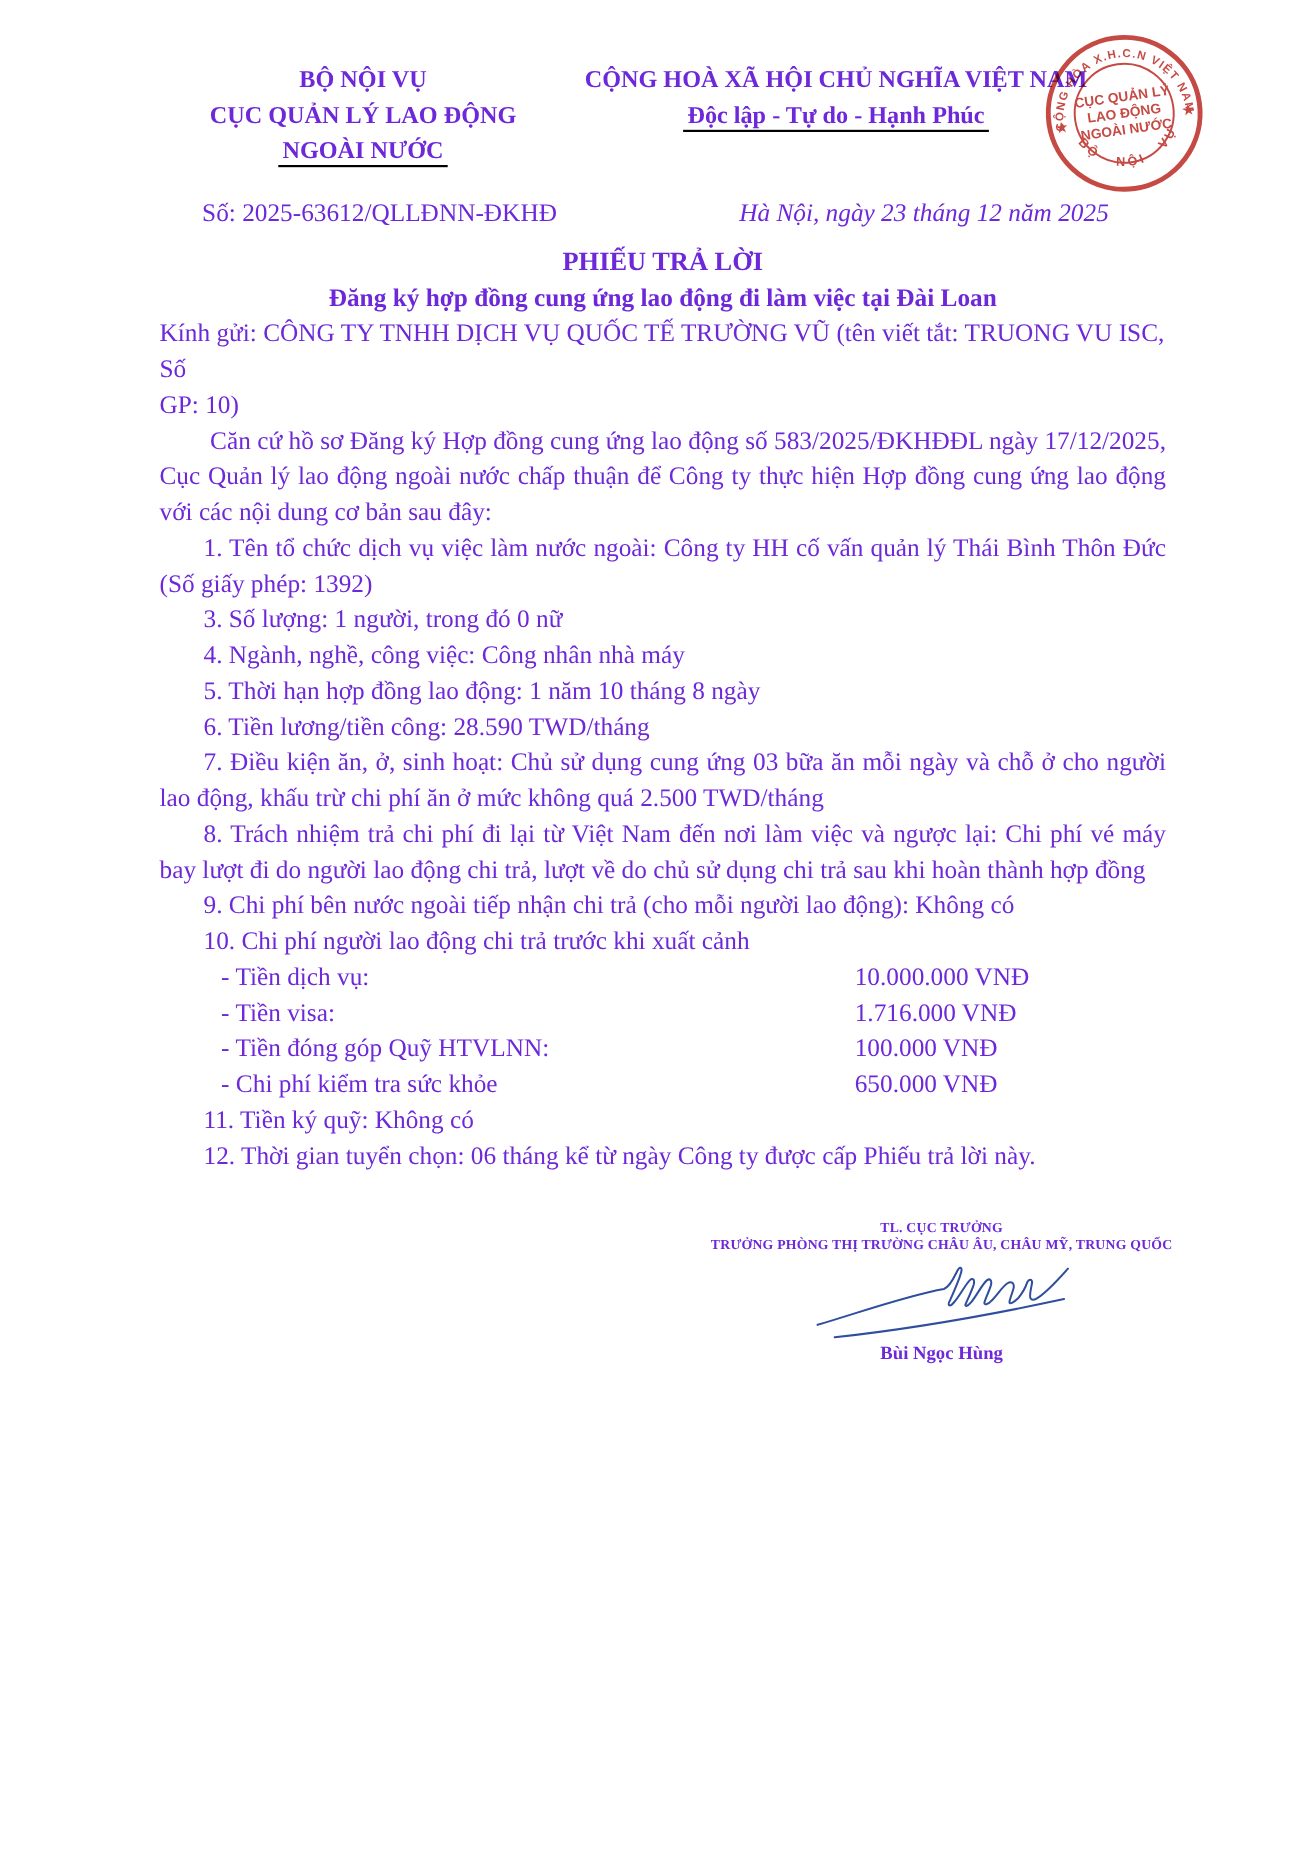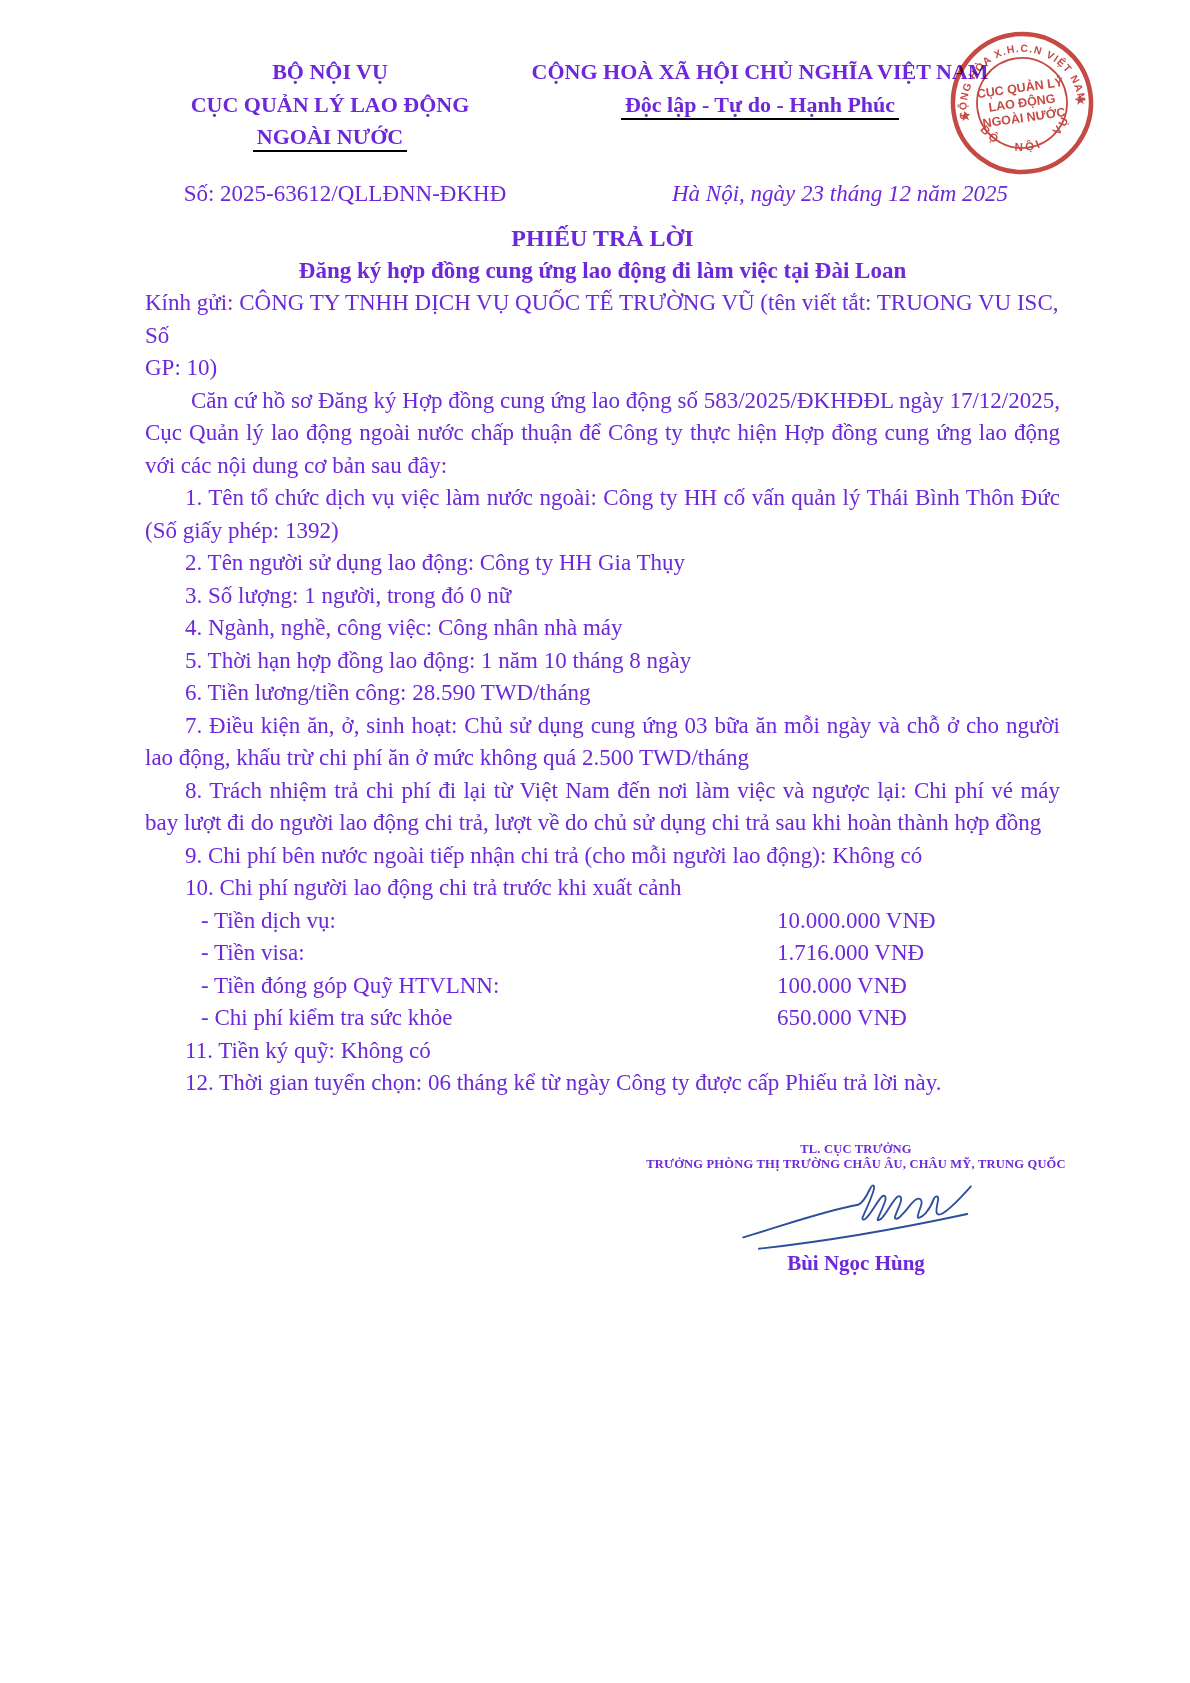--- a/index.html
+++ b/index.html
@@ -32,21 +32,21 @@
   .intro{text-indent:46px;}
   .item{text-indent:40px;}
   .fee-row{position:relative;padding-left:56px;font-size:23px;line-height:32.5px;}
   .fee-value{position:absolute;left:632px;top:0;white-space:nowrap;}
   .closing{text-indent:34px;}
 
   
   .sig-block{width:430px;margin-left:496px;margin-top:42px;text-align:center;}
   .sig-t1,.sig-t2{font-size:12.5px;font-weight:bold;line-height:15px;letter-spacing:.2px;}
   .sig-ink{display:block;margin:3px auto 0;}
-  .sig-name{font-size:21px;font-weight:bold;line-height:18px;margin-top:1px;}
+  .sig-name{font-size:17px;font-weight:bold;line-height:18px;margin-top:1px;}
 
   
   .seal{
     position:absolute;left:947px;top:28px;width:150px;height:150px;
     transform:rotate(-8deg);
     mix-blend-mode:multiply;opacity:.92;
     pointer-events:none;
   }
   .seal text{font-family:"Liberation Sans", sans-serif;font-weight:bold;}
 </style>
@@ -74,21 +74,20 @@
     </div>
 
     <div class="title">PHIẾU TRẢ LỜI</div>
     <div class="subtitle">Đăng ký hợp đồng cung ứng lao động đi làm việc tại Đài Loan</div>
     <div class="recipient">Kính gửi: CÔNG TY TNHH DỊCH VỤ QUỐC TẾ TRƯỜNG VŨ (tên viết tắt: TRUONG VU ISC, Số</div>
     <div class="recipient">GP: 10)</div>
 
     <div class="para intro">Căn cứ hồ sơ Đăng ký Hợp đồng cung ứng lao động số 583/2025/ĐKHĐĐL ngày 17/12/2025, Cục Quản lý lao động ngoài nước chấp thuận để Công ty thực hiện Hợp đồng cung ứng lao động với các nội dung cơ bản sau đây:</div>
 
     <div class="para item">1. Tên tổ chức dịch vụ việc làm nước ngoài: Công ty HH cố vấn quản lý Thái Bình Thôn Đức (Số giấy phép: 1392)</div>
-    <div class="para item">2. Tên người sử dụng lao động: Công ty HH Gia Thụy</div>
     <div class="para item">3. Số lượng: 1 người, trong đó 0 nữ</div>
     <div class="para item">4. Ngành, nghề, công việc: Công nhân nhà máy</div>
     <div class="para item">5. Thời hạn hợp đồng lao động: 1 năm 10 tháng 8 ngày</div>
     <div class="para item">6. Tiền lương/tiền công: 28.590 TWD/tháng</div>
     <div class="para item">7. Điều kiện ăn, ở, sinh hoạt: Chủ sử dụng cung ứng 03 bữa ăn mỗi ngày và chỗ ở cho người lao động, khấu trừ chi phí ăn ở mức không quá 2.500 TWD/tháng</div>
     <div class="para item">8. Trách nhiệm trả chi phí đi lại từ Việt Nam đến nơi làm việc và ngược lại: Chi phí vé máy bay lượt đi do người lao động chi trả, lượt về do chủ sử dụng chi trả sau khi hoàn thành hợp đồng</div>
     <div class="para item">9. Chi phí bên nước ngoài tiếp nhận chi trả (cho mỗi người lao động): Không có</div>
     <div class="para item">10. Chi phí người lao động chi trả trước khi xuất cảnh</div>
 
     <div class="fee-row">

